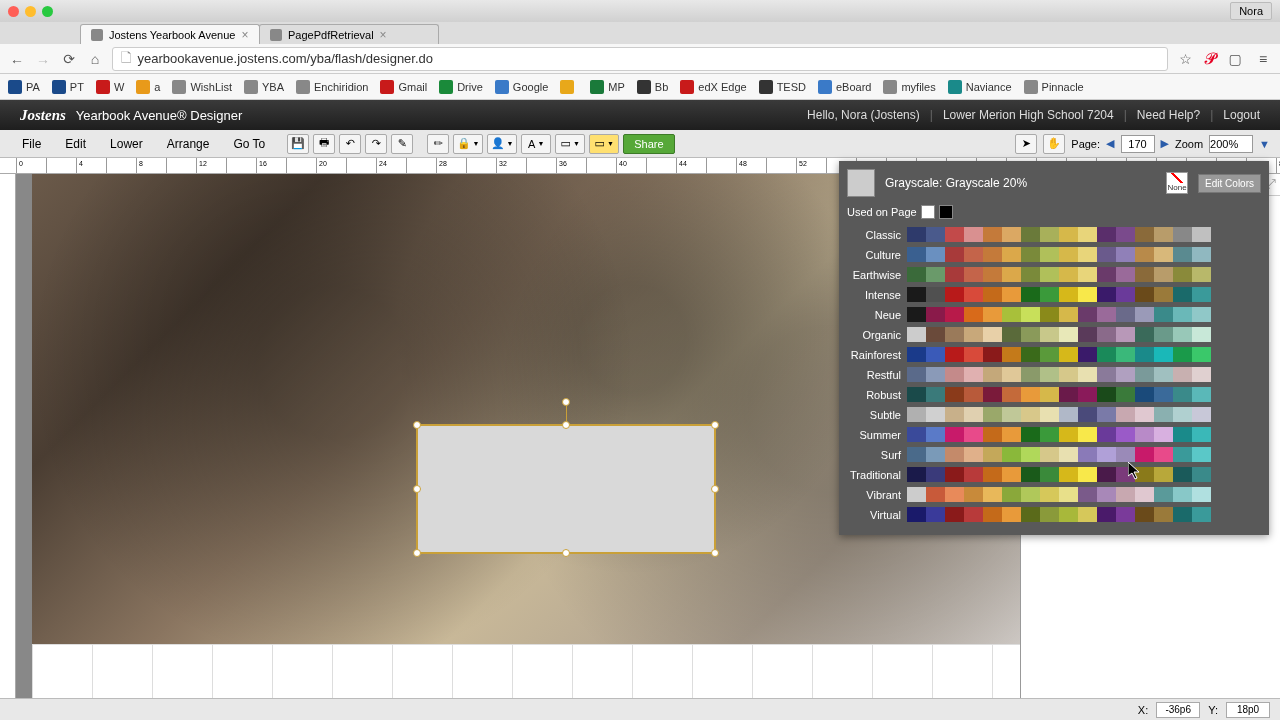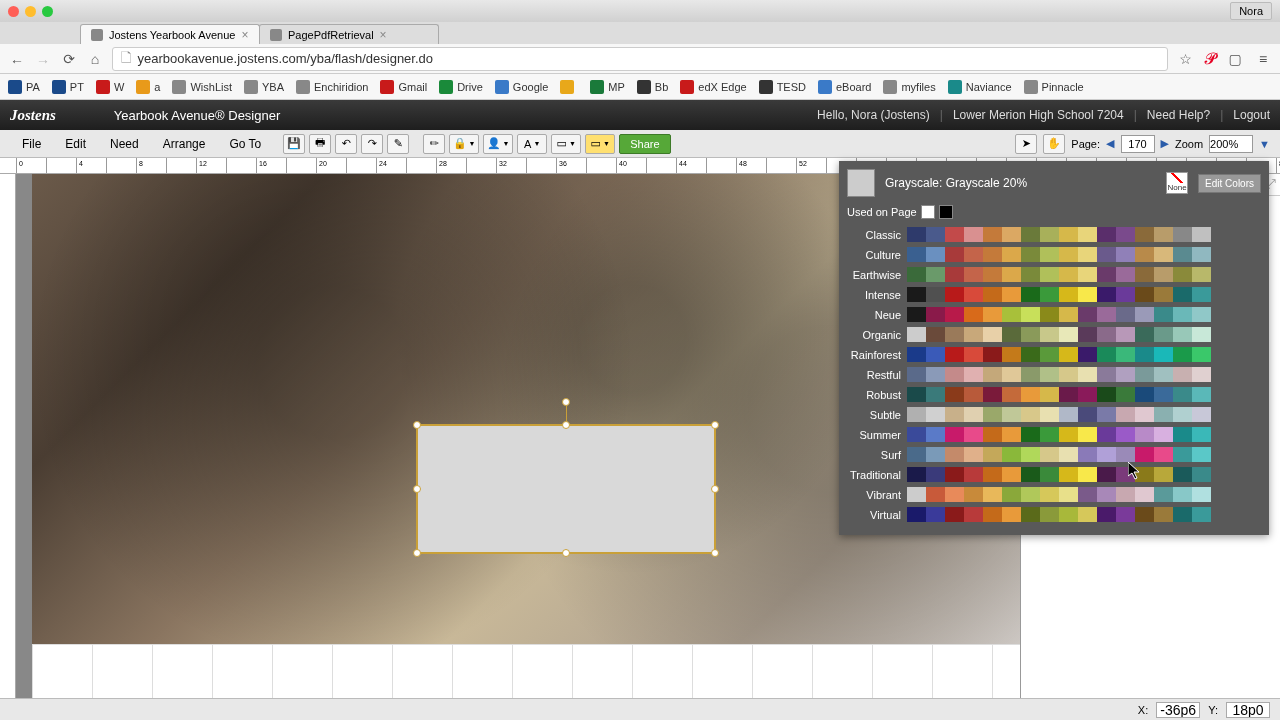--- a/index.html
+++ b/index.html
@@ -26,21 +26,21 @@
 .url-box { flex:1; height:24px; border:1px solid #ccc; border-radius:3px; background:#fff; font-size:13px; padding:0 8px; display:flex; align-items:center; color:#333; }
 .url-right { display:flex; gap:10px; align-items:center; }
 .pin-ic{color:#e60023;font-size:16px;}
 
 
 .bm-bar { height:26px; background:#f7f7f7; border-bottom:1px solid #ccc; display:flex; align-items:center; padding:0 8px; gap:12px; font-size:11px; overflow:hidden;}
 .bm { display:flex; align-items:center; gap:4px; color:#333; cursor:pointer; white-space:nowrap;}
 .bm-ic{width:14px;height:14px;background:#888;border-radius:2px;display:inline-block;}
 
 
-.app-header { height:30px; background:linear-gradient(#3a3a3a,#1e1e1e); color:#fff; display:flex; align-items:center; padding:0 10px; font-size:13px;gap:48px; }
+.app-header { height:30px; background:linear-gradient(#3a3a3a,#1e1e1e); color:#fff; display:flex; align-items:center; padding:0 20px; font-size:13px; }
 .app-logo { font-style:italic; font-family:Georgia,serif; font-weight:bold; margin-right:10px; font-size:15px;}
 .app-right { margin-left:auto; display:flex; gap:10px; font-size:12px; color:#ddd; }
 .app-right span{cursor:pointer;}
 .app-right .sep{color:#666;}
 
 
 .menubar { height:28px; background:#e8e8e8; border-bottom:1px solid #bbb; display:flex; align-items:center; padding:0 10px; gap:0; font-size:12px; }
 .menu-item { padding:0 12px; cursor:pointer; }
 .toolbar { display:flex; align-items:center; gap:4px; margin-left:10px; height:100%;}
 .tbtn { width:22px; height:20px; background:#f5f5f5; border:1px solid #aaa; border-radius:2px; display:flex; align-items:center; justify-content:center; font-size:11px; cursor:pointer;}
@@ -91,21 +91,21 @@
 .cp-used{display:flex;align-items:center;gap:4px;margin-bottom:8px;}
 .cp-used-sw{width:14px;height:14px;border:1px solid #888;}
 .palette-row{display:flex;align-items:center;margin-bottom:5px;}
 .pal-label{width:60px;text-align:right;padding-right:6px;font-size:11px;}
 .pal-swatches{display:flex;gap:0;}
 .pal-sw{width:19px;height:15px;cursor:pointer;}
 .pal-sw.sel{outline:2px solid #fff;outline-offset:-1px;}
 
 
 .status-bar{position:absolute;bottom:0;left:0;right:0;height:22px;background:#e8e8e8;border-top:1px solid #bbb;display:flex;align-items:center;justify-content:flex-end;padding:0 10px;gap:8px;font-size:11px;}
-.status-bar input{width:44px;height:16px;border:1px solid #aaa;font-size:14px;text-align:center;}
+.status-bar input{width:44px;height:16px;border:1px solid #aaa;font-size:10px;text-align:center;}
 
 
 .cursor{position:absolute;left:1128px;top:462px;pointer-events:none;z-index:100;}
 </style>
 </head>
 <body>
 
 <div class="mac-titlebar">
   <div class="mac-dots">
     <div class="mac-dot dot-red"></div>
@@ -235,21 +235,21 @@
     <span>Need Help?</span>
     <span class="sep">|</span>
     <span>Logout</span>
   </div>
 </div>
 
 <div class="menubar">
   <div id="menus" style="display:flex;">
       <div class="menu-item">File</div>
       <div class="menu-item">Edit</div>
-      <div class="menu-item">Need</div>
+      <div class="menu-item">Lower</div>
       <div class="menu-item">Arrange</div>
       <div class="menu-item">Go To</div>
     </div>
   <div class="toolbar">
     <div class="tbtn">💾</div>
     <div class="tbtn">🖶</div>
     <div class="tbtn">↶</div>
     <div class="tbtn">↷</div>
     <div class="tbtn">✎</div>
     <div style="width:6px"></div>

